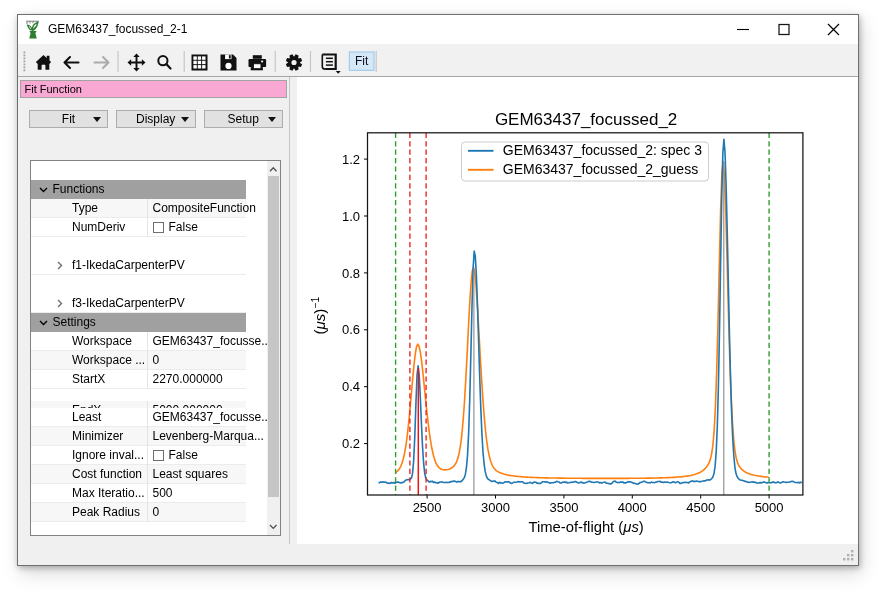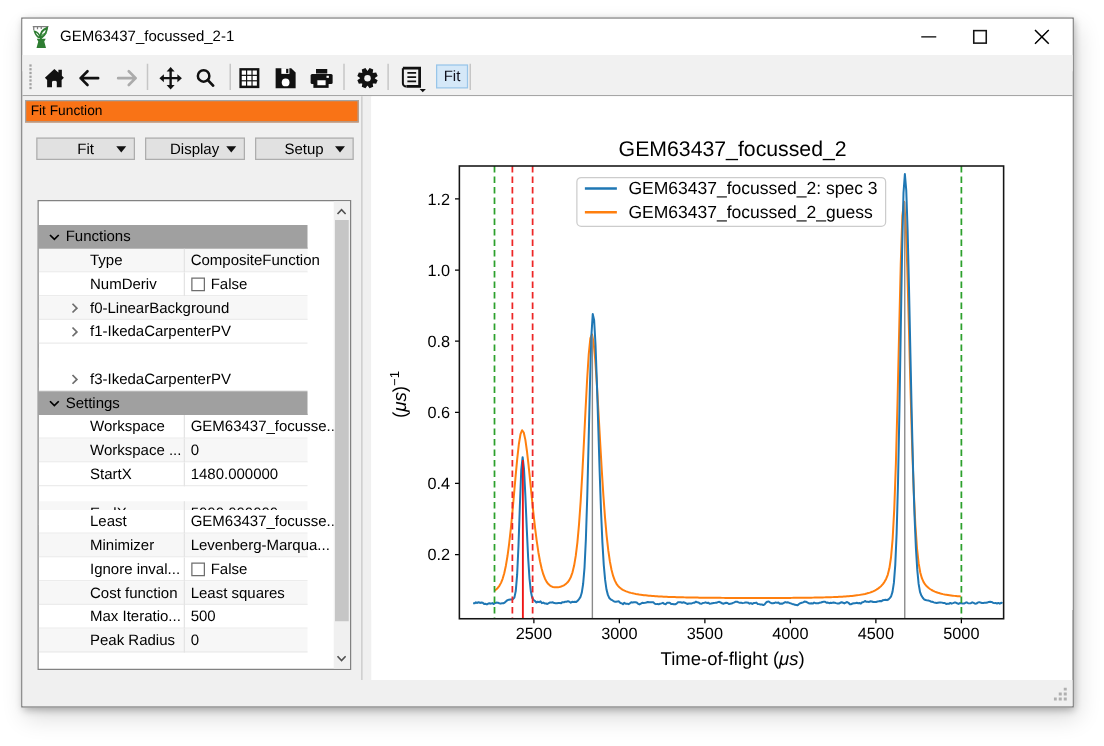--- a/index.html
+++ b/index.html
@@ -5,21 +5,21 @@
 html,body { width:883px; height:597px; background:#ffffff; overflow:hidden;
   font-family:"Liberation Sans", sans-serif; }
 #win { position:absolute; left:17px; top:14px; width:842px; height:552px;
   background:#fff; border:1px solid #6f6f6f;
   box-shadow:1px 2px 6px rgba(0,0,0,0.28), 3px 8px 18px rgba(0,0,0,0.14); }
 #titlebar { position:absolute; left:0; top:0; width:840px; height:42px; background:#fff; }
 #titlebar .txt { position:absolute; left:30px; top:0; line-height:29px; font-size:12px; color:#000; }
 #toolbar { position:absolute; left:0; top:29px; width:840px; height:33px; background:#f1f1f1;
   border-bottom:1px solid #a6a6a6; }
 #dock { position:absolute; left:0; top:62px; width:278.5px; height:466.5px; background:#f0f0f0; }
-#docktitle { position:absolute; left:1.5px; top:2.5px; width:267px; height:18px; background:#f97316;
+#docktitle { position:absolute; left:1.5px; top:2.5px; width:267px; height:18px; background:#f9a8d4;
   border:1px solid #a3a3a3; font-size:11px; line-height:16.5px; padding-left:4px; color:#000; }
 .btn { position:absolute; top:32.5px; height:18px; background:#e1e1e1; border:1px solid #adadad;
   font-size:12px; text-align:center; line-height:16px; color:#000; }
 .btn .ar { position:absolute; right:6px; top:6px; width:0; height:0;
   border-left:4px solid transparent; border-right:4px solid transparent; border-top:5px solid #111; }
 #ptable { position:absolute; left:11.5px; top:83px; width:251px; height:376px; background:#fff;
   border:1px solid #828282; overflow:hidden; font-size:12px; }
 #phead { position:absolute; left:0; top:0; width:236.5px; height:19px; background:#fff;
   border-bottom:1px solid #dcdcdc; }
 #phead span { position:absolute; top:2px; }
@@ -129,26 +129,20 @@
           <span class="pn" style="left:41.5px">Type</span>
           <span class="vn">CompositeFunction</span>
           <span class="vd"></span>
         </div>
 <div class="tr" style="top:57px">
           <span class="pn" style="left:41.5px">NumDeriv</span>
           <span class="cb"></span>
           <span class="vn" style="left:138px">False</span>
           <span class="vd"></span>
         </div>
-<div class="tr trA" style="top:76px">
-          <svg width="6" height="9" viewBox="0 0 6 9" style="position:absolute;left:26px;top:5px">
-            <path d="M1 1 L4.5 4.5 L1 8" stroke="#6e6e6e" stroke-width="1.4" fill="none"></path>
-          </svg>
-          <span class="pn" style="left:41.5px">f0-LinearBackground</span>
-        </div>
 <div class="tr" style="top:95px">
           <svg width="6" height="9" viewBox="0 0 6 9" style="position:absolute;left:26px;top:5px">
             <path d="M1 1 L4.5 4.5 L1 8" stroke="#6e6e6e" stroke-width="1.4" fill="none"></path>
           </svg>
           <span class="pn" style="left:41.5px">f1-IkedaCarpenterPV</span>
         </div>
 <div class="tr" style="top:133px">
           <svg width="6" height="9" viewBox="0 0 6 9" style="position:absolute;left:26px;top:5px">
             <path d="M1 1 L4.5 4.5 L1 8" stroke="#6e6e6e" stroke-width="1.4" fill="none"></path>
           </svg>
@@ -165,21 +159,21 @@
           <span class="vn">GEM63437_focusse...</span>
           <span class="vd"></span>
         </div>
 <div class="tr trA" style="top:190px">
           <span class="pn" style="left:41.5px">Workspace ...</span>
           <span class="vn">0</span>
           <span class="vd"></span>
         </div>
 <div class="tr" style="top:209px">
           <span class="pn" style="left:41.5px">StartX</span>
-          <span class="vn">1480.000000</span>
+          <span class="vn">2270.000000</span>
           <span class="vd"></span>
         </div>
 <div class="tr trA" style="top:240px">
           <span class="pn" style="left:41.5px">EndX</span>
           <span class="vn">5000.000000</span>
           <span class="vd"></span>
         </div>
 <div class="tr" style="top:247px">
           <span class="pn" style="left:41.5px">Least</span>
           <span class="vn">GEM63437_focusse...</span>

